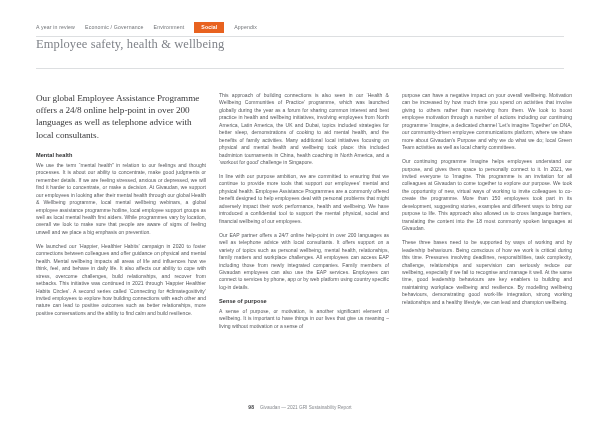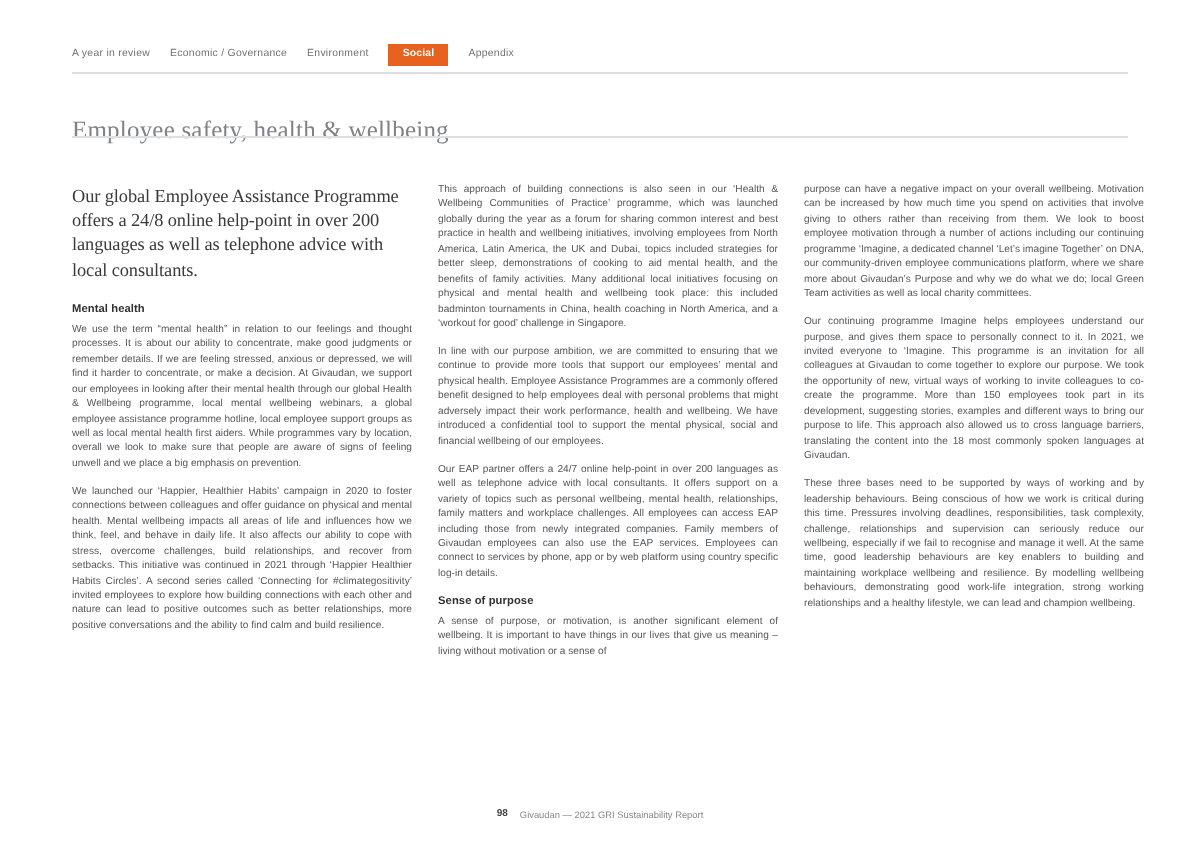--- a/index.html
+++ b/index.html
@@ -55,21 +55,21 @@
     top: 36px;
     left: 36px;
     right: 36px;
     height: 1px;
     background: #dddfe1;
   }
 
   
   .section-title {
     position: absolute;
-    top: 58px;
+    top: 37px;
     left: 36px;
     font-family: "Liberation Serif", serif;
     font-size: 12.5px;
     color: #7f8288;
     letter-spacing: 0.1px;
     font-weight: normal;
   }
   .title-rule {
     position: absolute;
     top: 68px;

